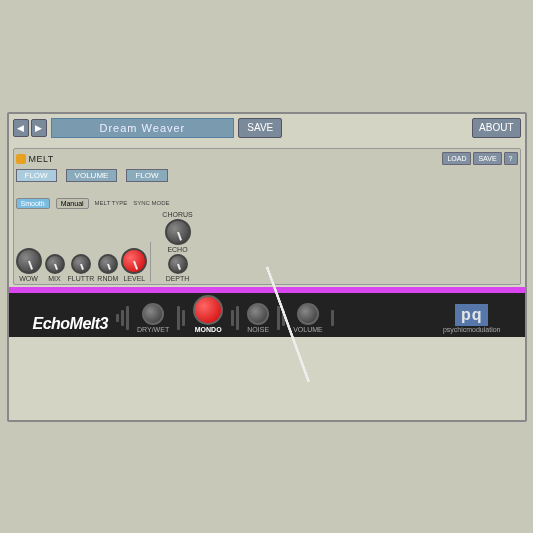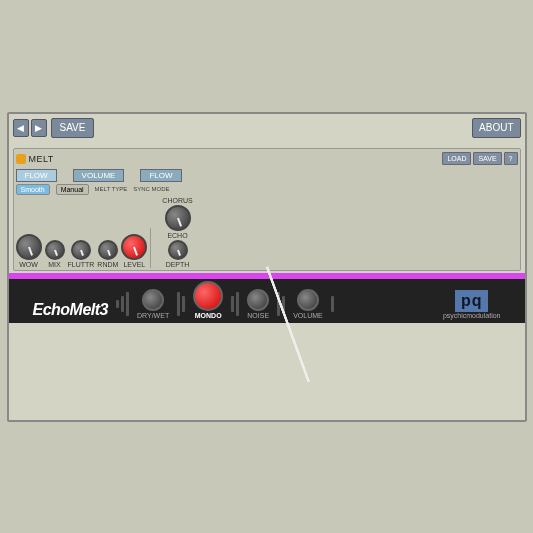--- a/index.html
+++ b/index.html
@@ -168,22 +168,22 @@
       background: #eee;
       transform-origin: top center;
       transform: translateX(-50%) rotate(-20deg);
     }
     
     .melt-panel {
       width: 220px;
     }
     .tab-row {
       display: flex;
-      gap: 16px;
-      margin-bottom: 2px;
+      gap: 9px;
+      margin-bottom: 16px;
     }
     .tab-item {
       background: #8aabbb;
       color: white;
       font-size: 8px;
       padding: 1px 8px;
       border: 1px solid #667;
       cursor: pointer;
     }
     .tab-item.active {
@@ -265,20 +265,21 @@
 </head>
 <body>
 
 <div class="plugin-frame" style="position: relative;">
 
   <div class="top-bar">
     <div class="nav-arrows">
       <button class="arrow-btn">◀</button>
       <button class="arrow-btn">▶</button>
     </div>
+    <div class="preset-name">Dream  Weaver</div>
     <button class="save-btn">SAVE</button>
     <div class="spacer"></div>
     <button class="about-btn">ABOUT</button>
   </div>
 
   <div class="main-area" style="flex-direction: column; height: auto;">
       <div style="display: flex; gap: 4px; flex: 1 1 0%;"></div>
       <div style="display: flex; gap: 4px;">
         <div class="panel melt-panel" style="height: auto; width: 100%;">
       <div class="panel-header">
@@ -408,17 +409,17 @@
           <div class="knob-line"></div>
         </div>
       <span class="bottom-knob-label">VOLUME</span>
     </div>
 
     <div style="display:flex; align-items:center; gap:2px; height:30px;">
       <div class="eq-bar" style="height:16px;"></div>
     </div>
 
     <div class="logo-box">
-      <div style="background:#5577aa; color:#0f172a; font-size:16px; font-weight:bold; padding:2px 6px; border-radius:0; letter-spacing:1px;">pq</div>
+      <div style="background:#5577aa; color:#e5e5e5; font-size:16px; font-weight:bold; padding:2px 6px; border-radius:0; letter-spacing:1px;">pq</div>
       <span class="logo-sub">psychicmodulation</span>
     </div>
   </div>
 </div>
 
 </body></html>

